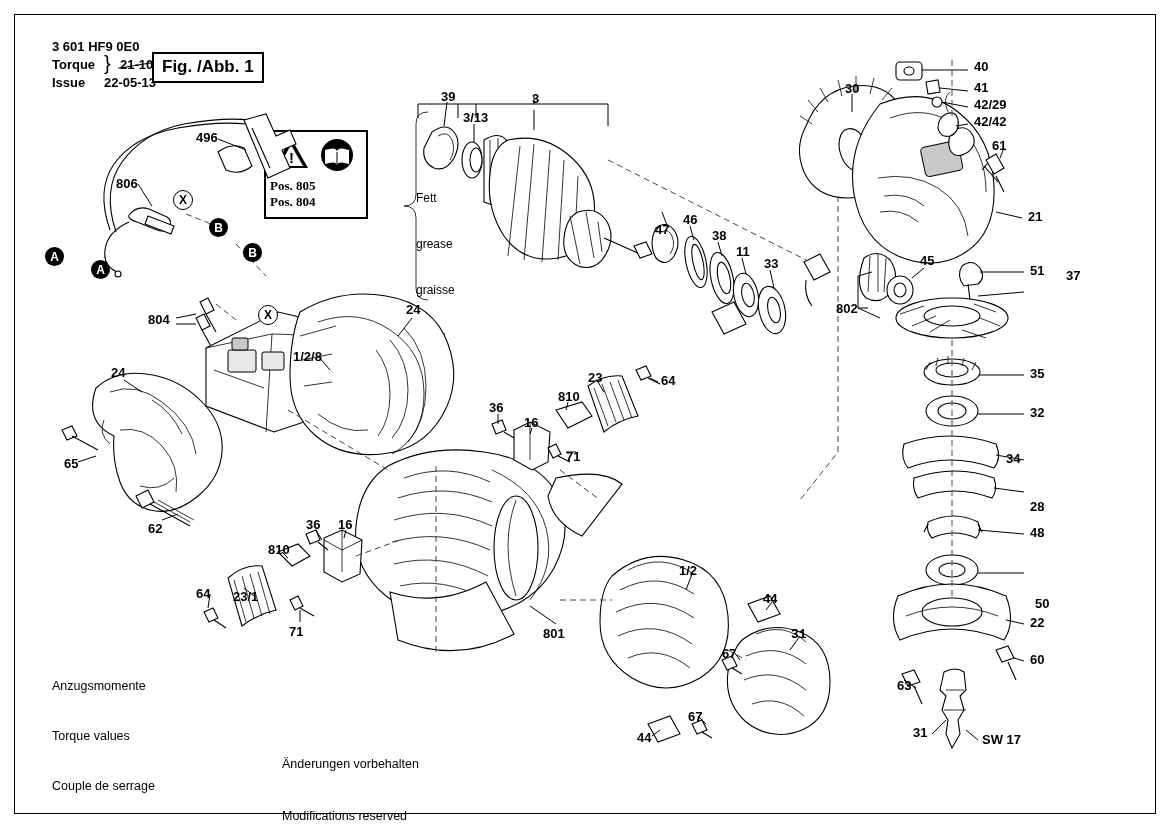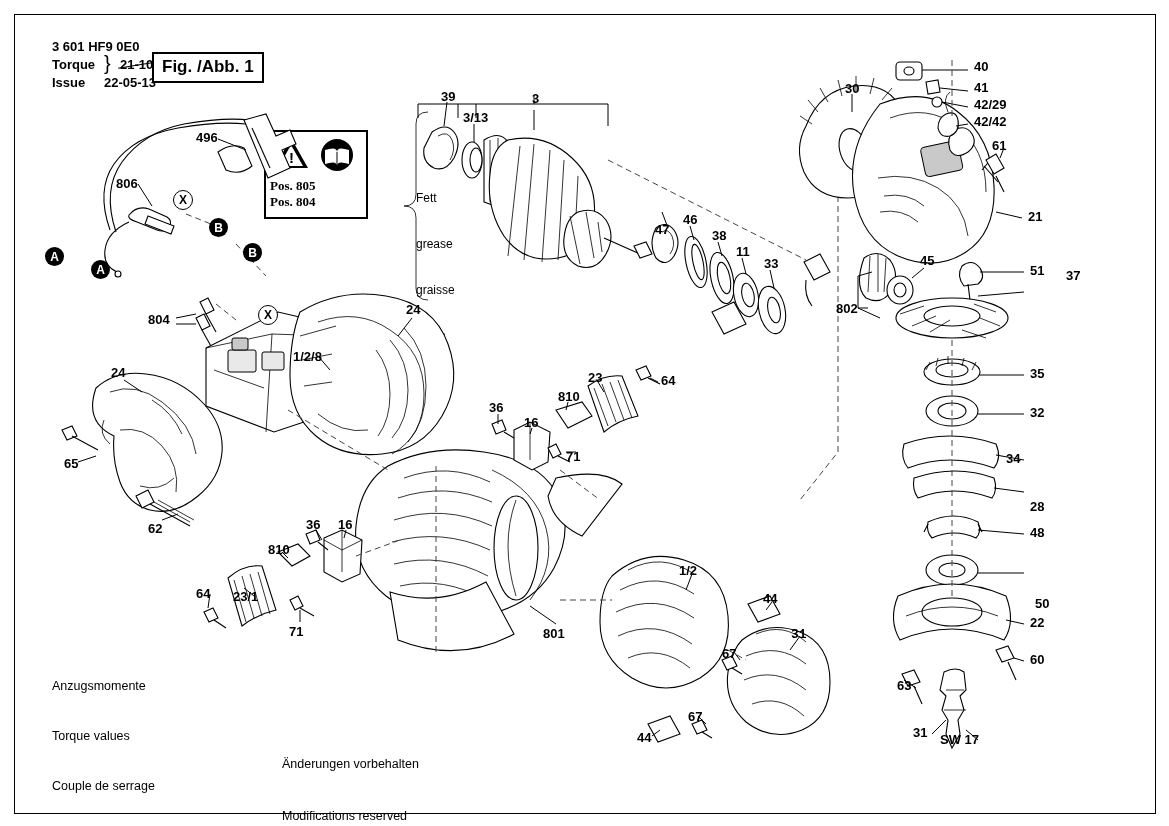--- a/index.html
+++ b/index.html
@@ -451,21 +451,21 @@
   <div class="lbl" style="left:1030px;top:367px;">35</div>
   <div class="lbl" style="left:1030px;top:406px;">32</div>
   <div class="lbl" style="left:1006px;top:452px;">34</div>
   <div class="lbl" style="left:1030px;top:500px;">28</div>
   <div class="lbl" style="left:1030px;top:526px;">48</div>
   <div class="lbl" style="left:1035px;top:565px;margin-top:32px;">50</div>
   <div class="lbl" style="left:1030px;top:616px;">22</div>
   <div class="lbl" style="left:1030px;top:653px;">60</div>
   <div class="lbl" style="left:897px;top:679px;">63</div>
   <div class="lbl" style="left:913px;top:726px;">31</div>
-  <div class="lbl" style="left:940px;top:733px;">SW 17</div>
+  <div class="lbl" style="left:982px;top:733px;">SW 17</div>
 
   <div class="circfill" style="left:45px;top:247px;width:19px;height:19px;">A</div>
   <div class="circfill" style="left:209px;top:218px;width:19px;height:19px;">B</div>
   <div class="circfill" style="left:91px;top:260px;width:19px;height:19px;">A</div>
   <div class="circfill" style="left:243px;top:243px;width:19px;height:19px;">B</div>
   <div class="circopen" style="left:173px;top:190px;width:18px;height:18px;">X</div>
   <div class="circopen" style="left:258px;top:305px;width:18px;height:18px;">X</div>
 
 </div>
 

